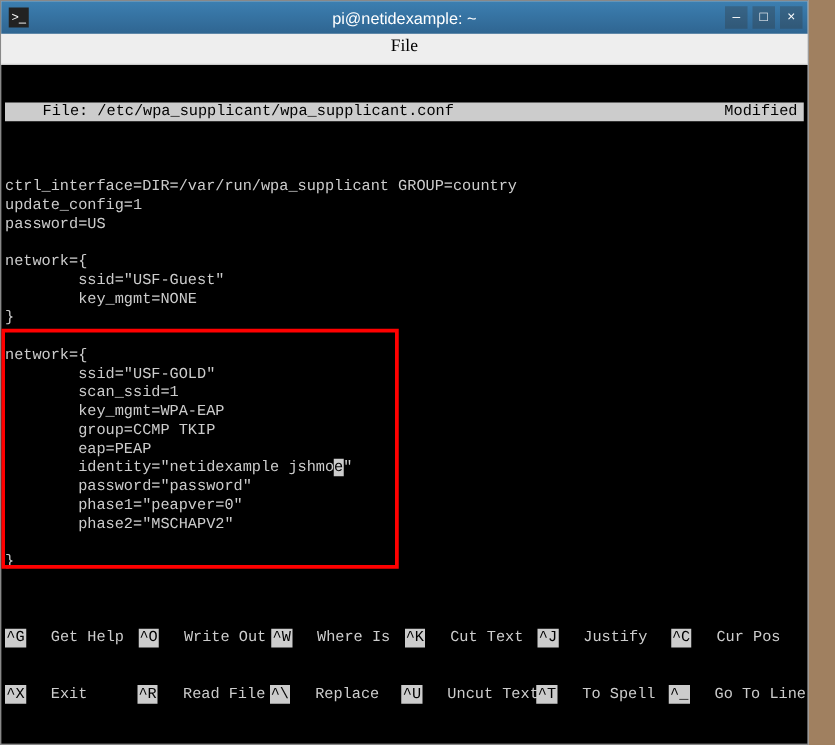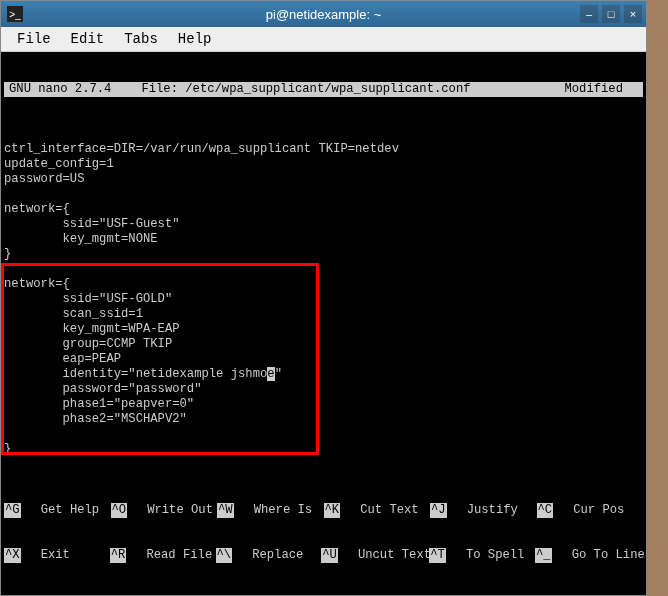--- a/index.html
+++ b/index.html
@@ -60,25 +60,26 @@
       justify-content: center;
       cursor: pointer;
       font-size: 11px;
       font-family: sans-serif;
     }
     .menubar {
       background: #eeeeee;
       height: 25px;
       display: flex;
       align-items: center;
-      padding: 0 6px;
+      padding: 0 23px;
       gap: 0;
-      font-family: Liberation Mono, monospace;
+      font-family: Liberation Serif, serif;
       font-size: 14px;
       border-bottom: 1px solid #ccc;
+      flex-direction: column;
     }
     .menu-item {
       padding: 3px 10px;
       cursor: pointer;
     }
     .terminal {
       flex: 1;
       background: #000000;
       color: #cccccc;
       font-family: "Liberation Mono", "Courier New", monospace;
@@ -97,21 +98,21 @@
       align-items: center;
     }
     .nano-header-left {
       padding-left: 5px;
     }
     .nano-header-center {
       flex: 1;
       padding-left: 30px;
     }
     .nano-header-right {
-      padding-right: 20px;
+      padding-right: 5px;
     }
     .editor-content {
       padding-top: 15px;
     }
     .cursor-char {
       background: #cccccc;
       color: #000000;
     }
     .highlight-box {
       position: absolute;
@@ -155,25 +156,24 @@
     </div>
   </div>
   <div class="menubar">
     <div class="menu-item">File</div>
     <div class="menu-item">Edit</div>
     <div class="menu-item">Tabs</div>
     <div class="menu-item">Help</div>
   </div>
   <div class="terminal">
     <div class="nano-header">
-      <span class="nano-header-left">GNU nano 2.7.4</span>
       <span class="nano-header-center">File: /etc/wpa_supplicant/wpa_supplicant.conf</span>
       <span class="nano-header-right">Modified</span>
     </div>
-    <div class="editor-content"><span>ctrl_interface=DIR=/var/run/wpa_supplicant TKIP=netdev</span>
+    <div class="editor-content"><span>ctrl_interface=DIR=/var/run/wpa_supplicant GROUP=country</span>
 <span>update_config=1</span>
 <span>password=US</span>
 <span></span>
 <span>network={</span>
 <span>        ssid="USF-Guest"</span>
 <span>        key_mgmt=NONE</span>
 <span>}</span>
 <span></span>
 <span>network={</span>
 <span>        ssid="USF-GOLD"</span>

